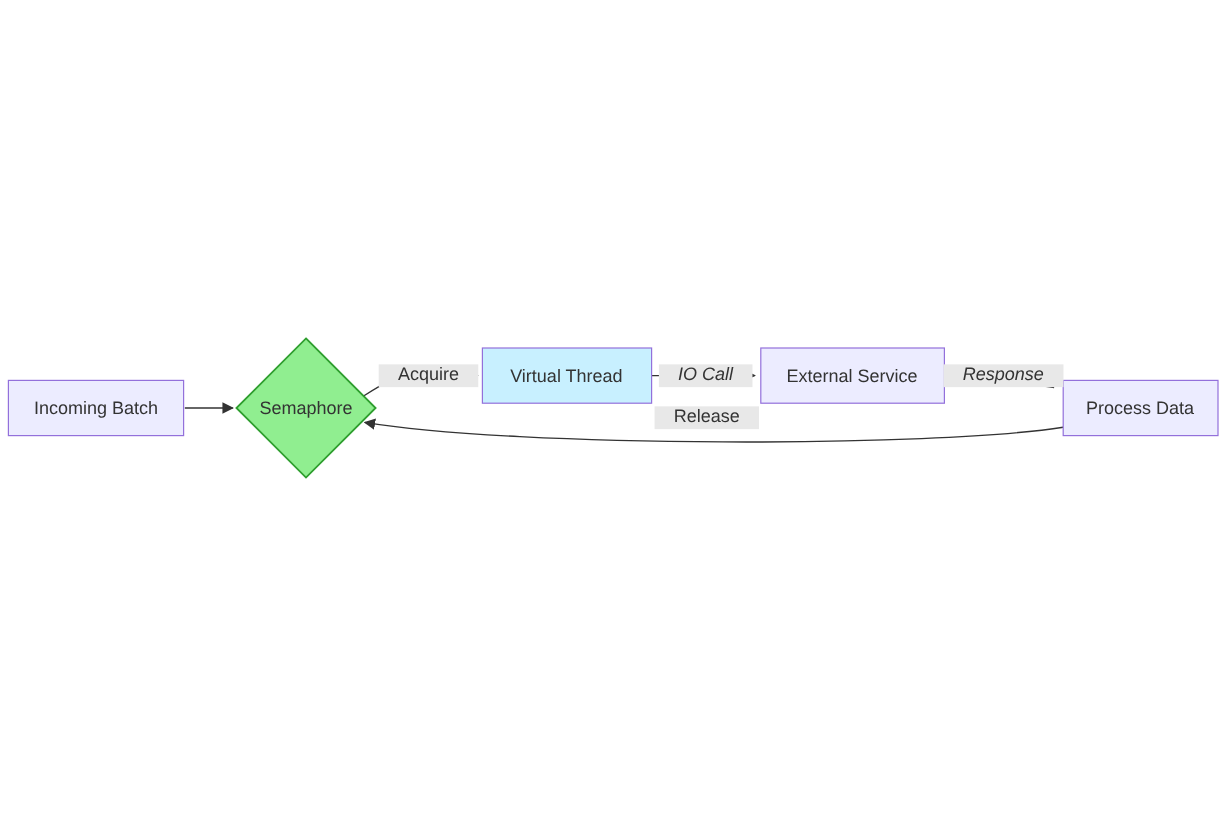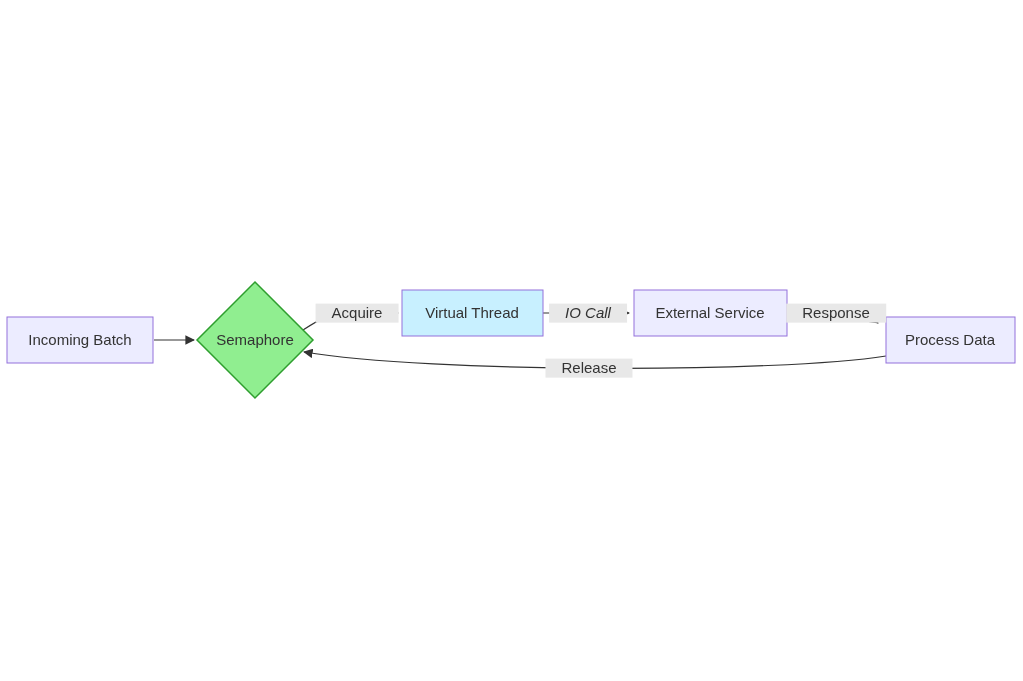--- a/index.html
+++ b/index.html
@@ -76,16 +76,16 @@
 
     <rect class="node-rect" x="634" y="290" width="153" height="46" fill="#ECECFF" stroke="#9370DB"></rect>
     <text class="node-label" x="710" y="313" dy="0.35em" text-anchor="middle">External Service</text>
 
     <rect class="node-rect" x="886" y="317" width="129" height="46" fill="#ECECFF" stroke="#9370DB"></rect>
     <text class="node-label" x="950" y="340" dy="0.35em" text-anchor="middle">Process Data</text>
   </svg>
 
   <div class="edge-label" style="left:357px; top:313px;">Acquire</div>
   <div class="edge-label" style="left:588px; top:313px;font-style:italic;">IO Call</div>
-  <div class="edge-label" style="left:836px; top:313px;">Response</div>
-  <div class="edge-label" style="left:589px; top:368px;">Release</div>
+  <div class="edge-label" style="left:836px; top:313px;font-style:italic;">Response</div>
+  <div class="edge-label" style="left:589px; top:348px;">Release</div>
 
 </div>
 
 </body></html>

